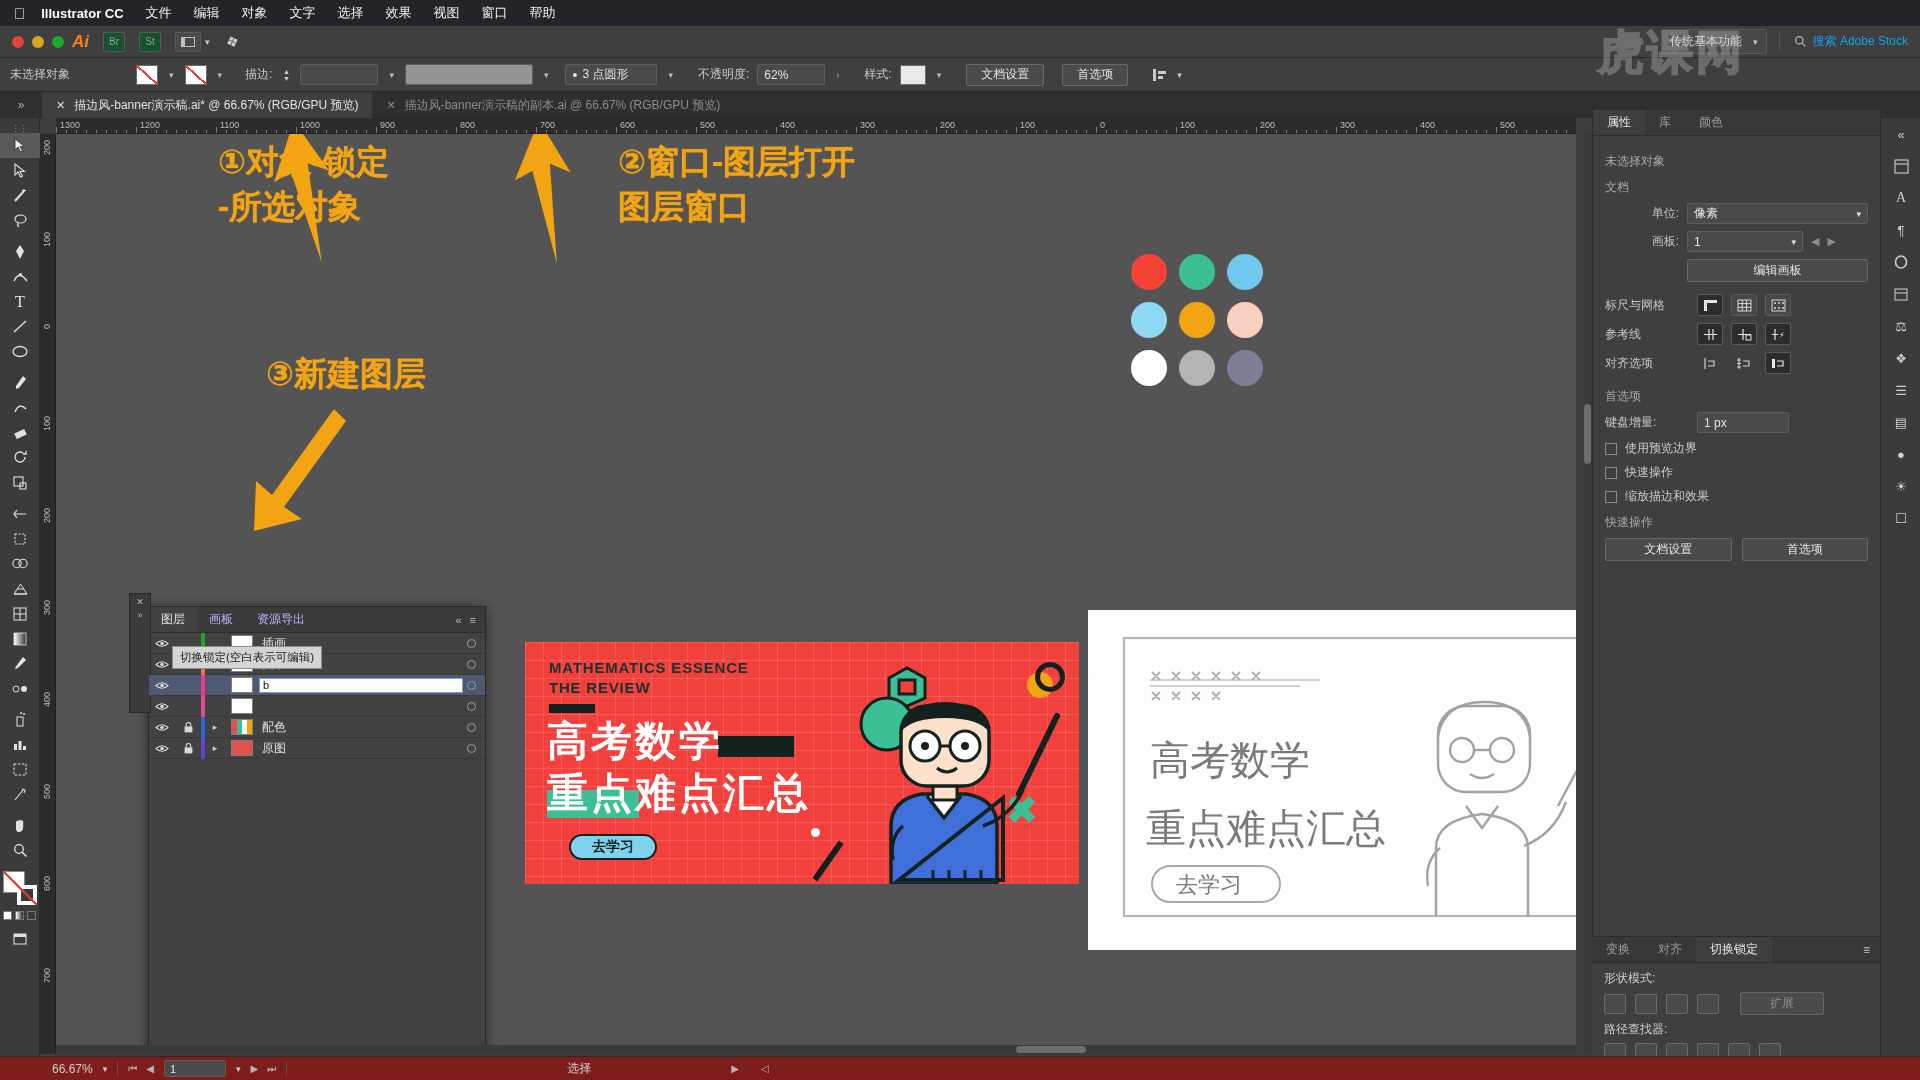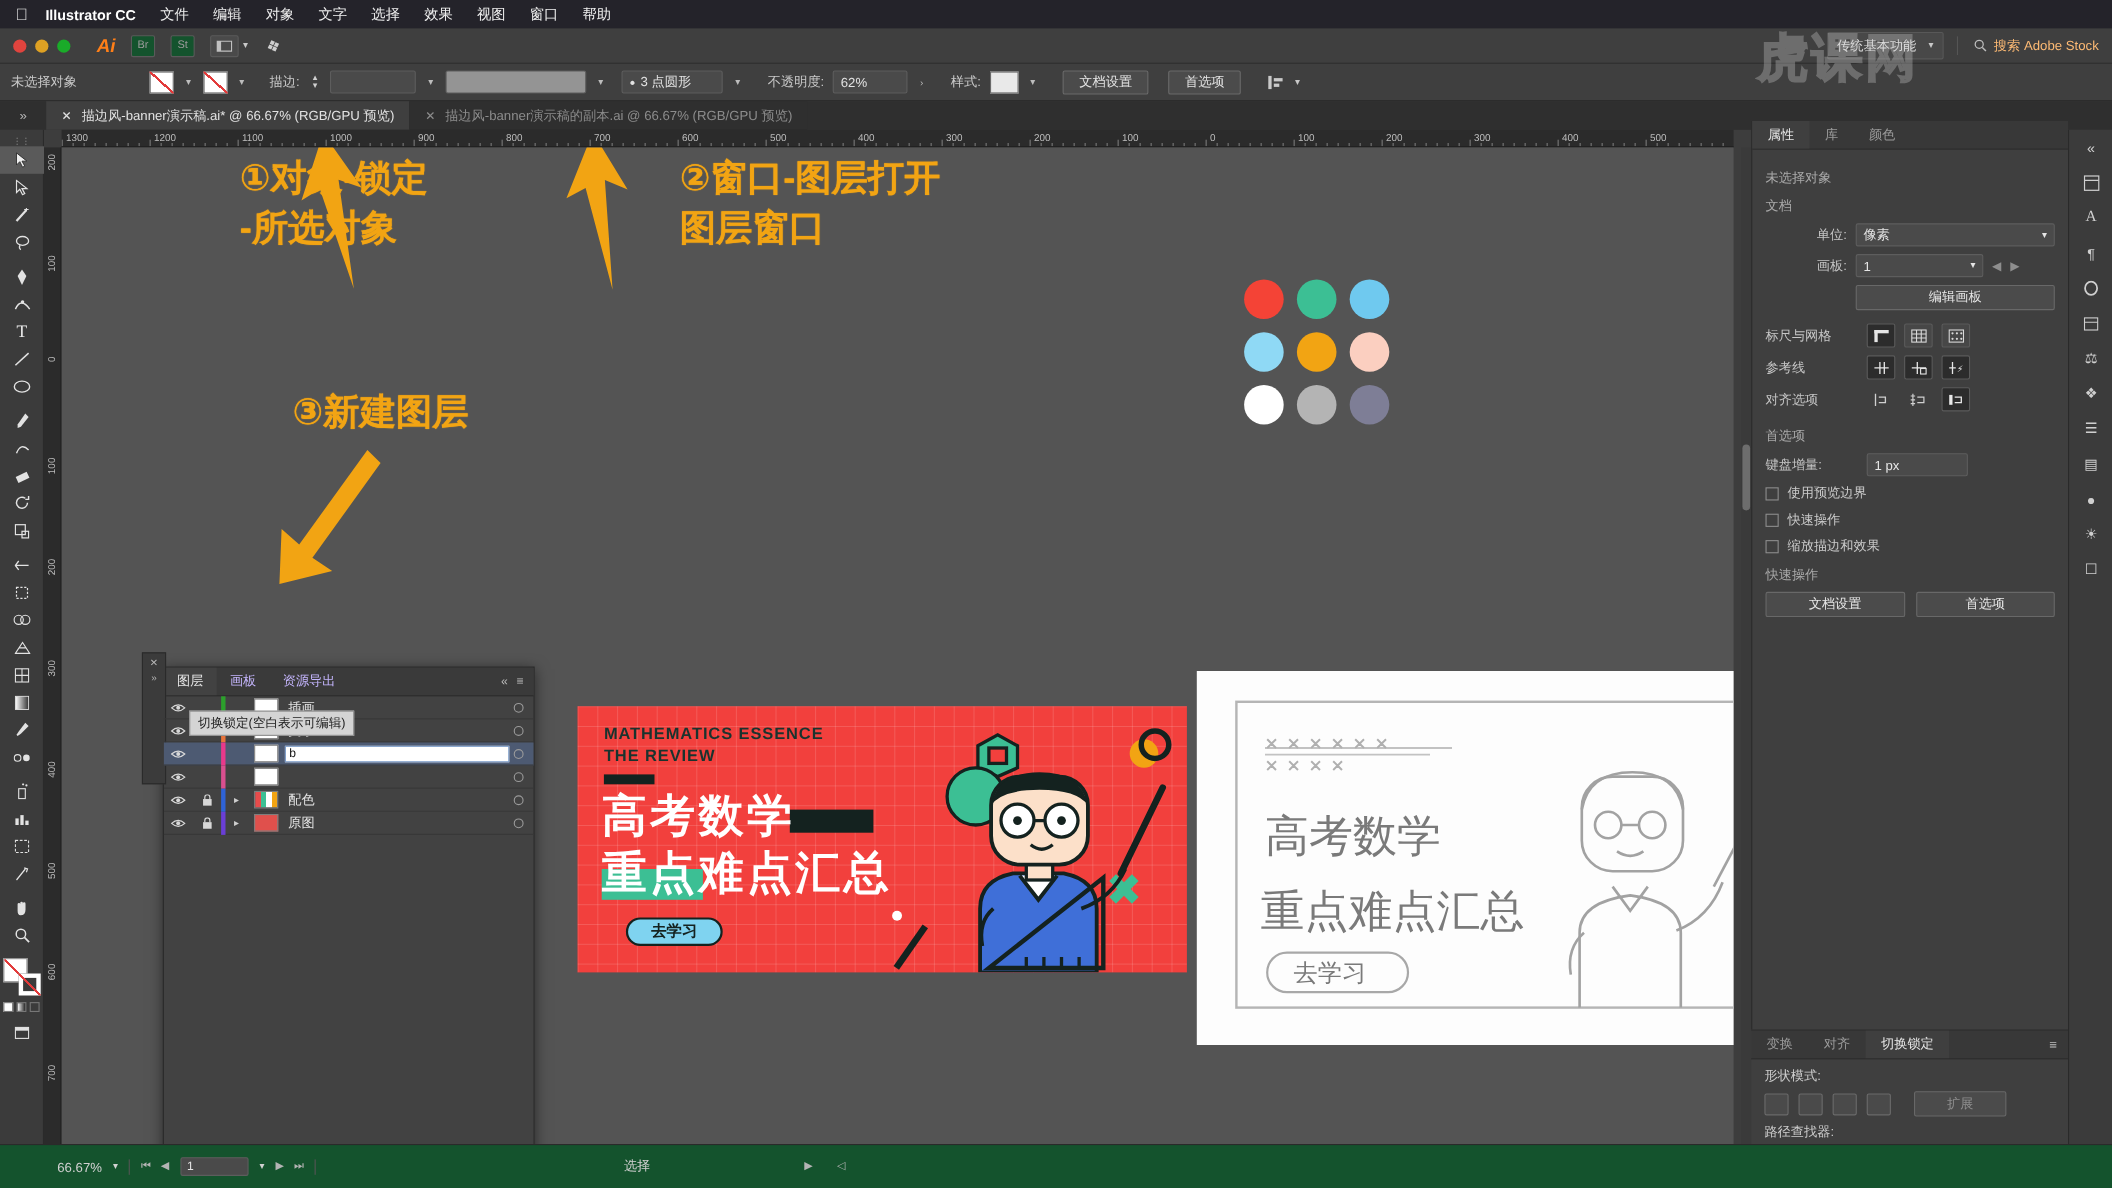--- a/index.html
+++ b/index.html
@@ -13,32 +13,32 @@
   .macbar .apple { font-size:15px; color:#e8e8e8; margin-right:16px; line-height:1; }
   .macbar .appname { font-size:13px; font-weight:bold; color:#fff; margin-right:22px; }
   .macbar .mi { font-size:13px; color:#efefef; margin-right:22px; cursor:default; }
 
   
   .approw { position:absolute; left:0; top:26px; width:1920px; height:32px;
     background:#3f3f3f; border-bottom:1px solid #2c2c2c; display:flex; align-items:center; }
   .traffic { display:flex; gap:8px; padding-left:12px; align-items:center; }
   .dot { width:12px; height:12px; border-radius:50%; }
   .dot.r{background:#e0443e;} .dot.y{background:#dea123;} .dot.g{background:#1aab29;}
-  .ai-logo { margin-left:24px; font-size:17px; font-weight:bold; color:#ff7f18; font-style:italic;}
+  .ai-logo { margin-left:8px; font-size:17px; font-weight:bold; color:#ff7f18; font-style:italic;}
   .sq-btn { width:22px;height:20px;margin-left:14px;border:1px solid #5a5a5a;border-radius:2px;
     background:#14532d; font-size:10px;color:#9a9a9a;display:flex;align-items:center;justify-content:center;}
   .arrange { margin-left:14px; width:26px;height:20px;background:#4a4a4a;border:1px solid #5a5a5a;
     border-radius:2px;display:flex;align-items:center;justify-content:center;}
   .arrange i{display:block;width:14px;height:10px;border:1px solid #c0c0c0;border-left:4px solid #c0c0c0;}
   .chev { font-size:9px;color:#c8c8c8;margin-left:4px;}
   .brush { margin-left:16px;font-size:15px;color:#cfcfcf;transform:rotate(-20deg);}
   .ws-right { margin-left:auto; display:flex; align-items:center; padding-right:12px; gap:12px; }
   .ws-sel { display:flex;align-items:center;gap:7px; background:#484848;border:1px solid #585858;
     border-radius:2px;padding:3px 8px;font-size:12px;color:#dcdcdc;}
-  .ws-search { display:flex;align-items:center;gap:6px;font-size:12px;color:#fdba74;
+  .ws-search { display:flex;align-items:center;gap:6px;font-size:12px;color:#0ea5e9;
      border-left:1px solid #555; padding-left:14px; }
 
   
   .ctrlbar { position:absolute;left:0;top:58px;width:1920px;height:34px;background:#3f3f3f;
     border-bottom:1px solid #2b2b2b; display:flex;align-items:center;padding:0 10px;gap:8px;font-size:12px;}
   .ctrlbar .lbl{color:#c9c9c9;font-size:12px;}
   .swatch-none{width:22px;height:20px;background:#fff;border:1px solid #6a6a6a;position:relative;}
   .swatch-none:after{content:"";position:absolute;left:-1px;top:-1px;right:-1px;bottom:-1px;
     background:linear-gradient(to bottom left,transparent calc(50% - 1px),#e23b3b calc(50% - 1px),#e23b3b calc(50% + 1px),transparent calc(50% + 1px));}
   .mini-chev{font-size:9px;color:#bdbdbd;padding:0 3px;}
@@ -170,21 +170,21 @@
   .icobtn{width:26px;height:22px;border:1px solid #5b5b5b;background:#474747;border-radius:2px;
     display:flex;align-items:center;justify-content:center;}
   .icobtn.on{background:#2c2c2c;}
   .cbrow{display:flex;align-items:center;gap:8px;margin:7px 0;font-size:12px;color:#cbcbcb;}
   .cb{width:12px;height:12px;border:1px solid #8d8d8d;background:#3f3f3f;}
   .pf-panel{position:absolute;right:40px;bottom:24px;width:288px;height:120px;background:#3f3f3f;border-top:1px solid #2a2a2a;}
   .pf-row{display:flex;gap:9px;padding:0 12px;align-items:center;}
   .pf-ic{width:22px;height:20px;border:1px solid #6b6b6b;background:#4a4a4a;border-radius:2px;}
 
   
-  .status{position:absolute;left:0;bottom:0;width:1920px;height:40px;background:#14532d;
+  .status{position:absolute;left:0;bottom:0;width:1920px;height:24px;background:#7f1d1d;
     border-top:1px solid #2a2a2a;display:flex;align-items:center;gap:10px;padding-left:52px;font-size:12px;color:#d2d2d2;}
   .status .nav{display:flex;align-items:center;gap:9px;color:#b4b4b4;font-size:10px;}
   .pagefield{width:62px;height:17px;background:#4a4a4a;border:1px solid #5d5d5d;border-radius:2px;
      display:flex;align-items:center;padding:0 5px;font-size:11px;color:#e4e4e4;}
   .status .sep{width:1px;height:14px;background:#555;}
   .status .selword{margin-left:270px;}
   .hscroll{position:absolute;left:56px;bottom:26px;width:1520px;height:9px;background:#3a3a3a;}
   .hscroll i{position:absolute;left:960px;top:1px;width:70px;height:7px;background:#6d6d6d;border-radius:4px;display:block;}
   .vscroll{position:absolute;right:328px;top:134px;width:9px;height:920px;background:#3a3a3a;}
   .vscroll i{position:absolute;top:270px;left:1px;width:7px;height:60px;background:#6d6d6d;border-radius:4px;display:block;}

